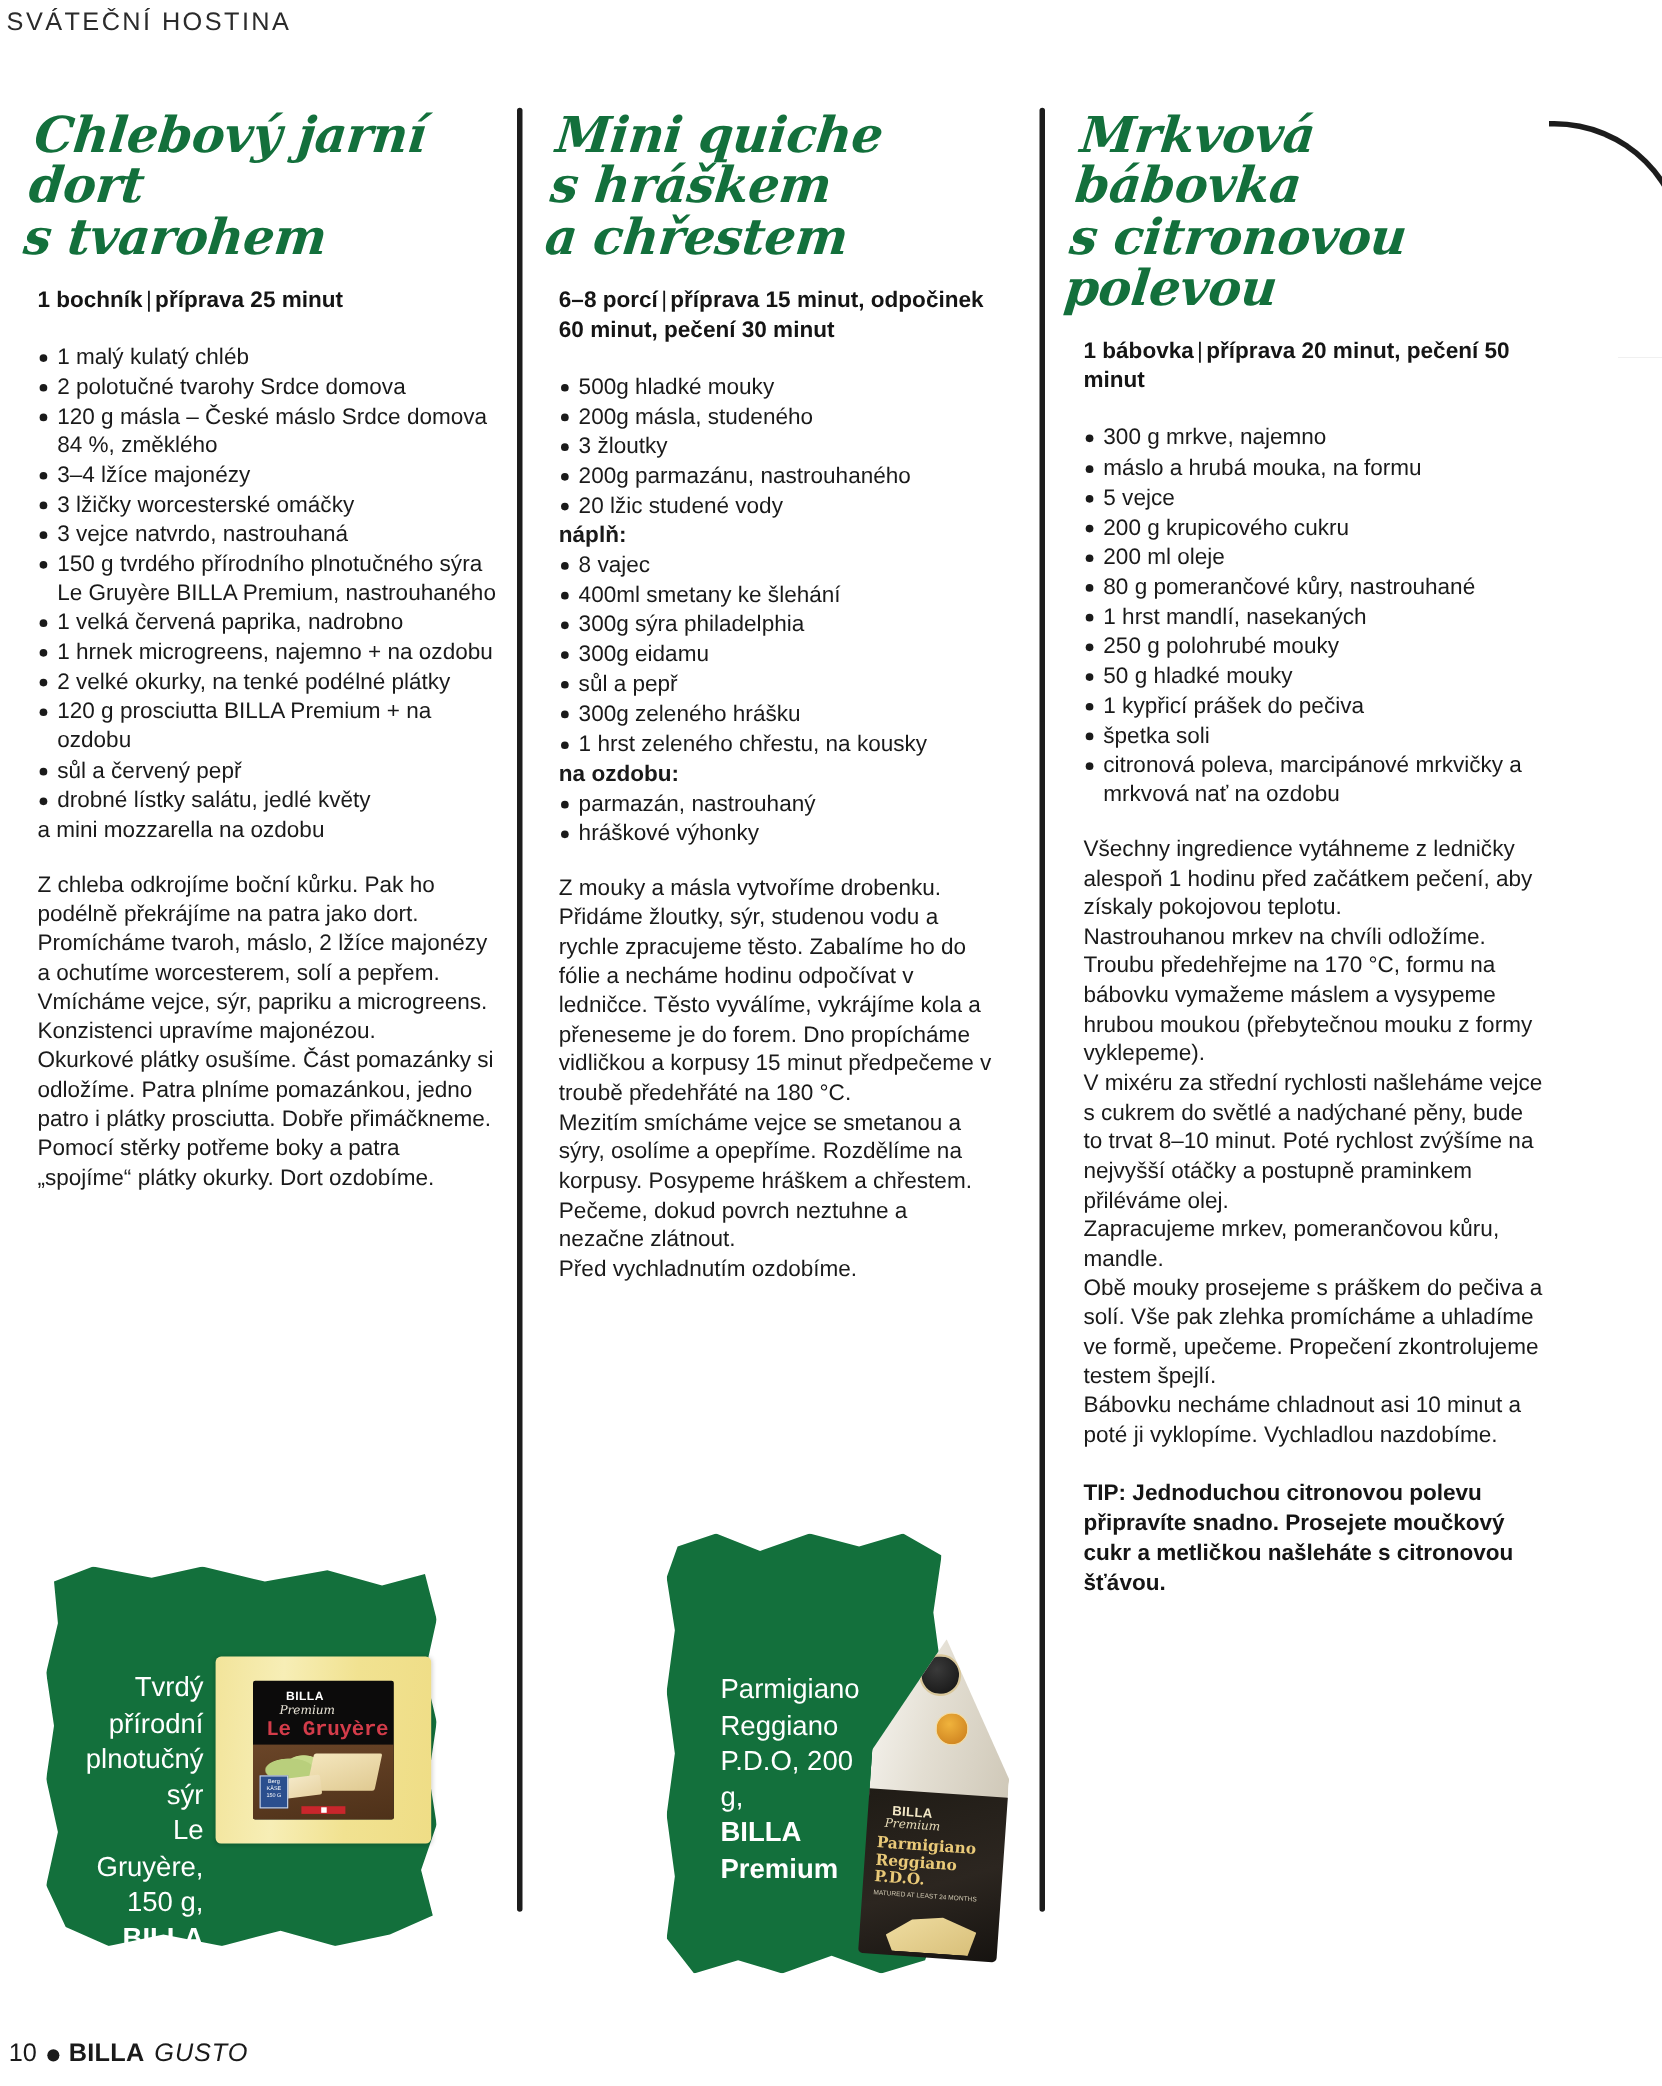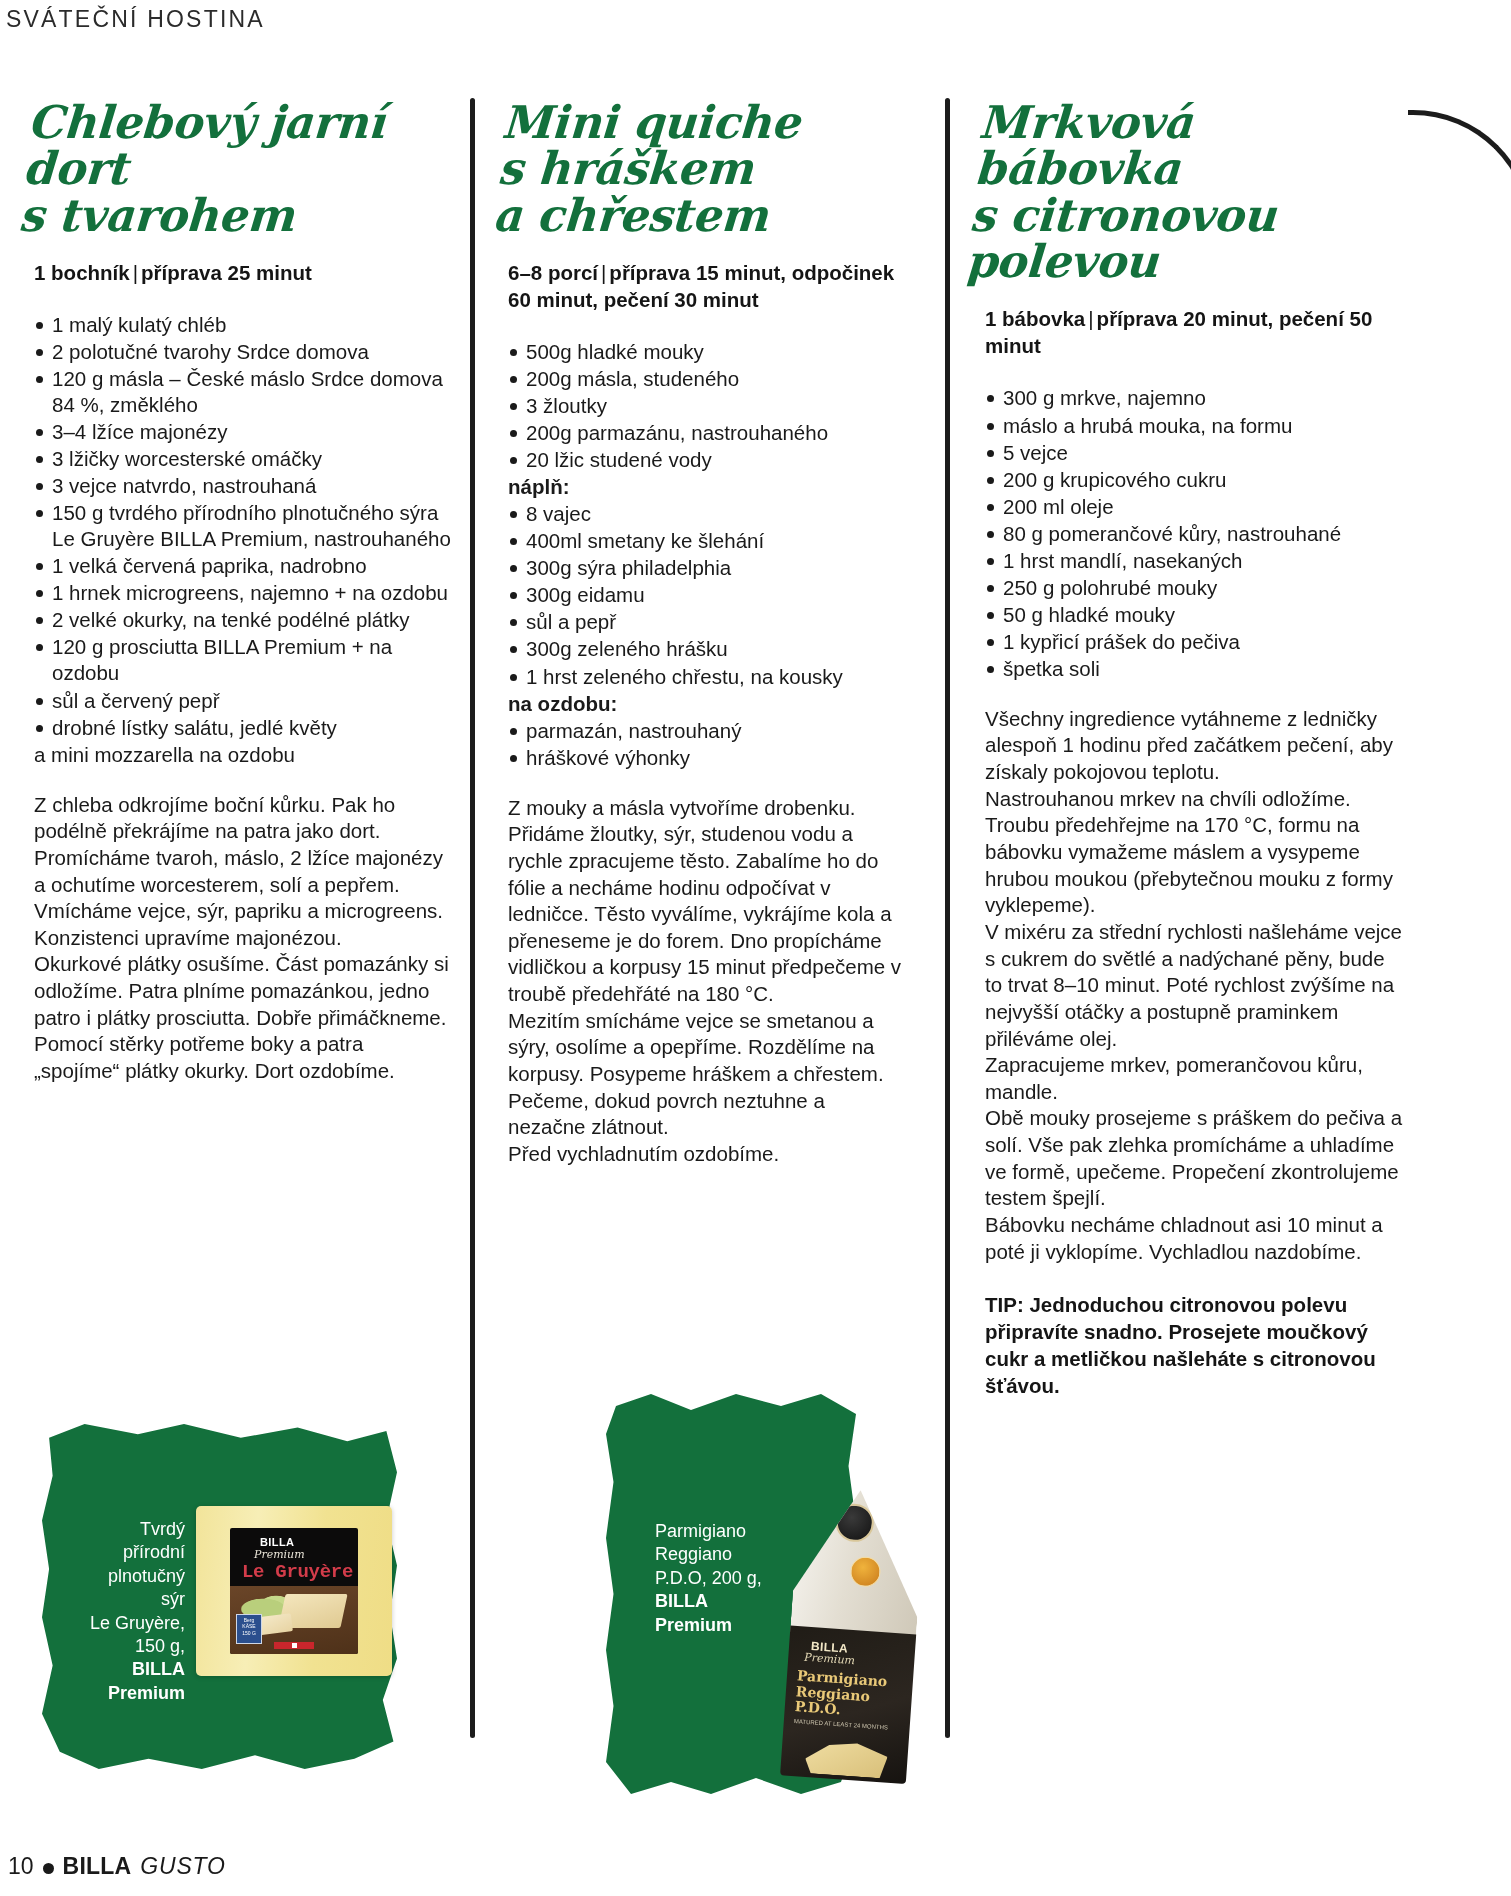--- a/index.html
+++ b/index.html
@@ -164,21 +164,21 @@
     left: 606px;
     top: 1394px;
     width: 250px;
     height: 400px;
     clip-path: polygon(4% 3%,18% 0%,34% 4%,52% 0%,70% 3%,86% 0%,100% 5%,97% 18%,100% 32%,97% 46%,100% 60%,97% 73%,100% 86%,94% 97%,78% 100%,60% 96%,42% 100%,26% 97%,10% 100%,0% 92%,3% 78%,0% 64%,3% 50%,0% 36%,3% 22%,0% 10%);
   }
 
   .blob-caption {
     position: absolute;
     color: #ffffff;
-    font-size: 18px;
+    font-size: 25px;
     line-height: 1.30;
   }
   .blob-caption .b { font-weight: bold; }
   .cap-1 {
     left: 60px;
     top: 1518px;
     width: 125px;
     text-align: right;
   }
   .cap-2 {
@@ -475,20 +475,21 @@
       <li>máslo a hrubá mouka, na formu</li>
       <li>5 vejce</li>
       <li>200 g krupicového cukru</li>
       <li>200 ml oleje</li>
       <li>80 g pomerančové kůry, nastrouhané</li>
       <li>1 hrst mandlí, nasekaných</li>
       <li>250 g polohrubé mouky</li>
       <li>50 g hladké mouky</li>
       <li>1 kypřicí prášek do pečiva</li>
       <li>špetka soli</li>
+      <li>citronová poleva, marcipánové mrkvičky a mrkvová nať na ozdobu</li>
     </ul>
     <div class="method">
       <p style="white-space:pre-line">Všechny ingredience vytáhneme z ledničky alespoň 1 hodinu před začátkem pečení, aby získaly pokojovou teplotu.
 Nastrouhanou mrkev na chvíli odložíme. Troubu předehřejme na 170 °C, formu na bábovku vymažeme máslem a vysypeme hrubou moukou (přebytečnou mouku z formy vyklepeme).
 V mixéru za střední rychlosti našleháme vejce s cukrem do světlé a nadýchané pěny, bude to trvat 8–10 minut. Poté rychlost zvýšíme na nejvyšší otáčky a postupně praminkem přiléváme olej.
 Zapracujeme mrkev, pomerančovou kůru, mandle.
 Obě mouky prosejeme s práškem do pečiva a solí. Vše pak zlehka promícháme a uhladíme ve formě, upečeme. Propečení zkontrolujeme testem špejlí.
 Bábovku necháme chladnout asi 10 minut a poté ji vyklopíme. Vychladlou nazdobíme.</p>
     </div>
     <div class="tip">TIP: Jednoduchou citronovou polevu připravíte snadno. Prosejete moučkový cukr a metličkou našleháte s citronovou šťávou.</div>

